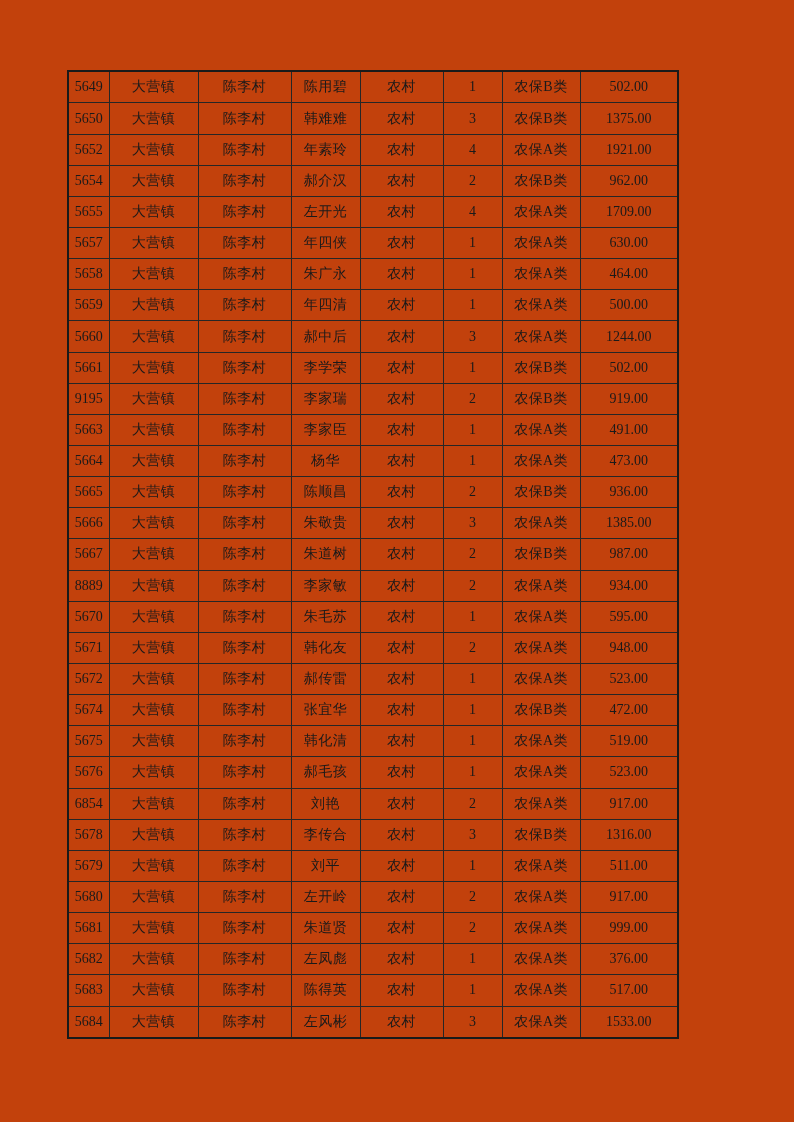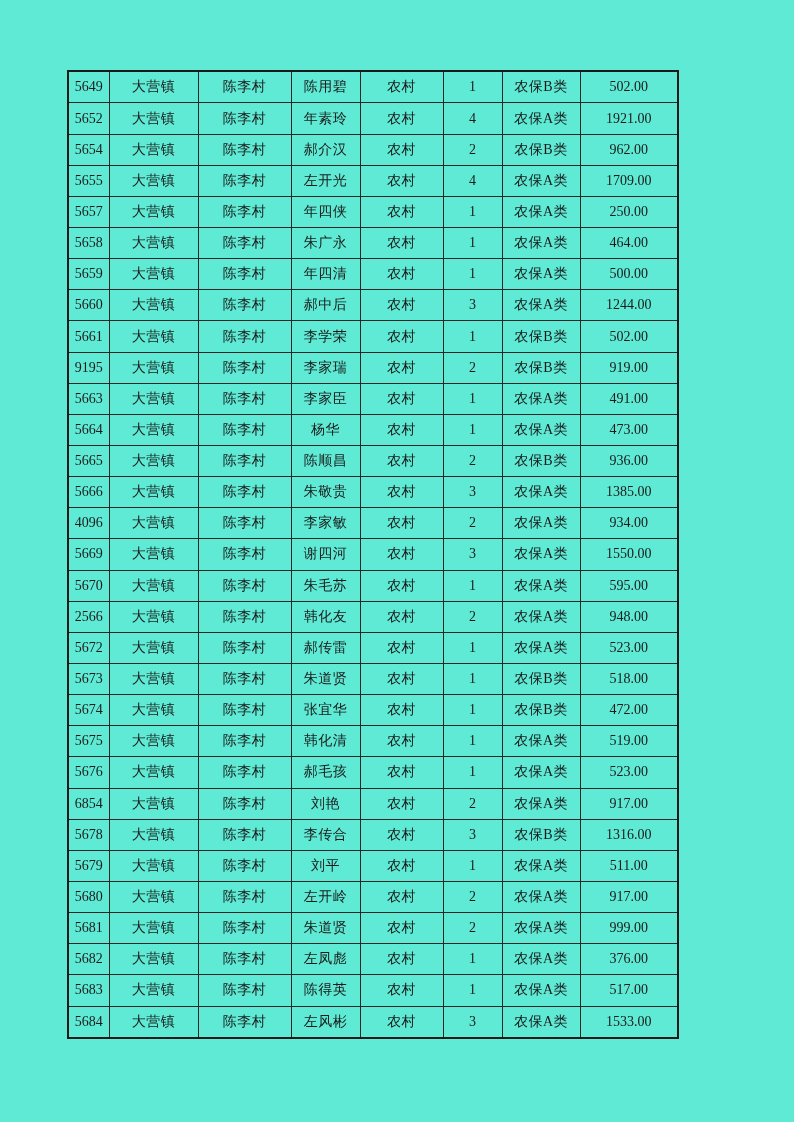--- a/index.html
+++ b/index.html
@@ -12,21 +12,21 @@
     background: #ffffff;
     position: relative;
     font-family: "Liberation Serif", "DejaVu Serif", serif;
   }
   .page {
     position: absolute;
     left: 0;
     top: 0;
     width: 794px;
     height: 1122px;
-    background: #5eead4;
+    background: #c2410c;
   }
   table.grid {
     position: absolute;
     left: 67px;
     top: 70px;
     width: 612px;
     height: 969px;
     border-collapse: collapse;
     table-layout: fixed;
     border: 2px solid #1a1a1a;
@@ -66,20 +66,30 @@
     <td class="num">5649</td>
     <td>大营镇</td>
     <td>陈李村</td>
     <td>陈用碧</td>
     <td>农村</td>
     <td class="num">1</td>
     <td>农保B类</td>
     <td class="num">502.00</td>
   </tr>
         <tr>
+    <td class="num">5650</td>
+    <td>大营镇</td>
+    <td>陈李村</td>
+    <td>韩难难</td>
+    <td>农村</td>
+    <td class="num">3</td>
+    <td>农保B类</td>
+    <td class="num">1375.00</td>
+  </tr>
+        <tr>
     <td class="num">5652</td>
     <td>大营镇</td>
     <td>陈李村</td>
     <td>年素玲</td>
     <td>农村</td>
     <td class="num">4</td>
     <td>农保A类</td>
     <td class="num">1921.00</td>
   </tr>
         <tr>
@@ -103,21 +113,21 @@
     <td class="num">1709.00</td>
   </tr>
         <tr>
     <td class="num">5657</td>
     <td>大营镇</td>
     <td>陈李村</td>
     <td>年四侠</td>
     <td>农村</td>
     <td class="num">1</td>
     <td>农保A类</td>
-    <td class="num">250.00</td>
+    <td class="num">630.00</td>
   </tr>
         <tr>
     <td class="num">5658</td>
     <td>大营镇</td>
     <td>陈李村</td>
     <td>朱广永</td>
     <td>农村</td>
     <td class="num">1</td>
     <td>农保A类</td>
     <td class="num">464.00</td>
@@ -196,78 +206,68 @@
     <td class="num">5666</td>
     <td>大营镇</td>
     <td>陈李村</td>
     <td>朱敬贵</td>
     <td>农村</td>
     <td class="num">3</td>
     <td>农保A类</td>
     <td class="num">1385.00</td>
   </tr>
         <tr>
-    <td class="num">4096</td>
+    <td class="num">5667</td>
+    <td>大营镇</td>
+    <td>陈李村</td>
+    <td>朱道树</td>
+    <td>农村</td>
+    <td class="num">2</td>
+    <td>农保B类</td>
+    <td class="num">987.00</td>
+  </tr>
+        <tr>
+    <td class="num">8889</td>
     <td>大营镇</td>
     <td>陈李村</td>
     <td>李家敏</td>
     <td>农村</td>
     <td class="num">2</td>
     <td>农保A类</td>
     <td class="num">934.00</td>
   </tr>
         <tr>
-    <td class="num">5669</td>
-    <td>大营镇</td>
-    <td>陈李村</td>
-    <td>谢四河</td>
-    <td>农村</td>
-    <td class="num">3</td>
-    <td>农保A类</td>
-    <td class="num">1550.00</td>
-  </tr>
-        <tr>
     <td class="num">5670</td>
     <td>大营镇</td>
     <td>陈李村</td>
     <td>朱毛苏</td>
     <td>农村</td>
     <td class="num">1</td>
     <td>农保A类</td>
     <td class="num">595.00</td>
   </tr>
         <tr>
-    <td class="num">2566</td>
+    <td class="num">5671</td>
     <td>大营镇</td>
     <td>陈李村</td>
     <td>韩化友</td>
     <td>农村</td>
     <td class="num">2</td>
     <td>农保A类</td>
     <td class="num">948.00</td>
   </tr>
         <tr>
     <td class="num">5672</td>
     <td>大营镇</td>
     <td>陈李村</td>
     <td>郝传雷</td>
     <td>农村</td>
     <td class="num">1</td>
     <td>农保A类</td>
     <td class="num">523.00</td>
-  </tr>
-        <tr>
-    <td class="num">5673</td>
-    <td>大营镇</td>
-    <td>陈李村</td>
-    <td>朱道贤</td>
-    <td>农村</td>
-    <td class="num">1</td>
-    <td>农保B类</td>
-    <td class="num">518.00</td>
   </tr>
         <tr>
     <td class="num">5674</td>
     <td>大营镇</td>
     <td>陈李村</td>
     <td>张宜华</td>
     <td>农村</td>
     <td class="num">1</td>
     <td>农保B类</td>
     <td class="num">472.00</td>

